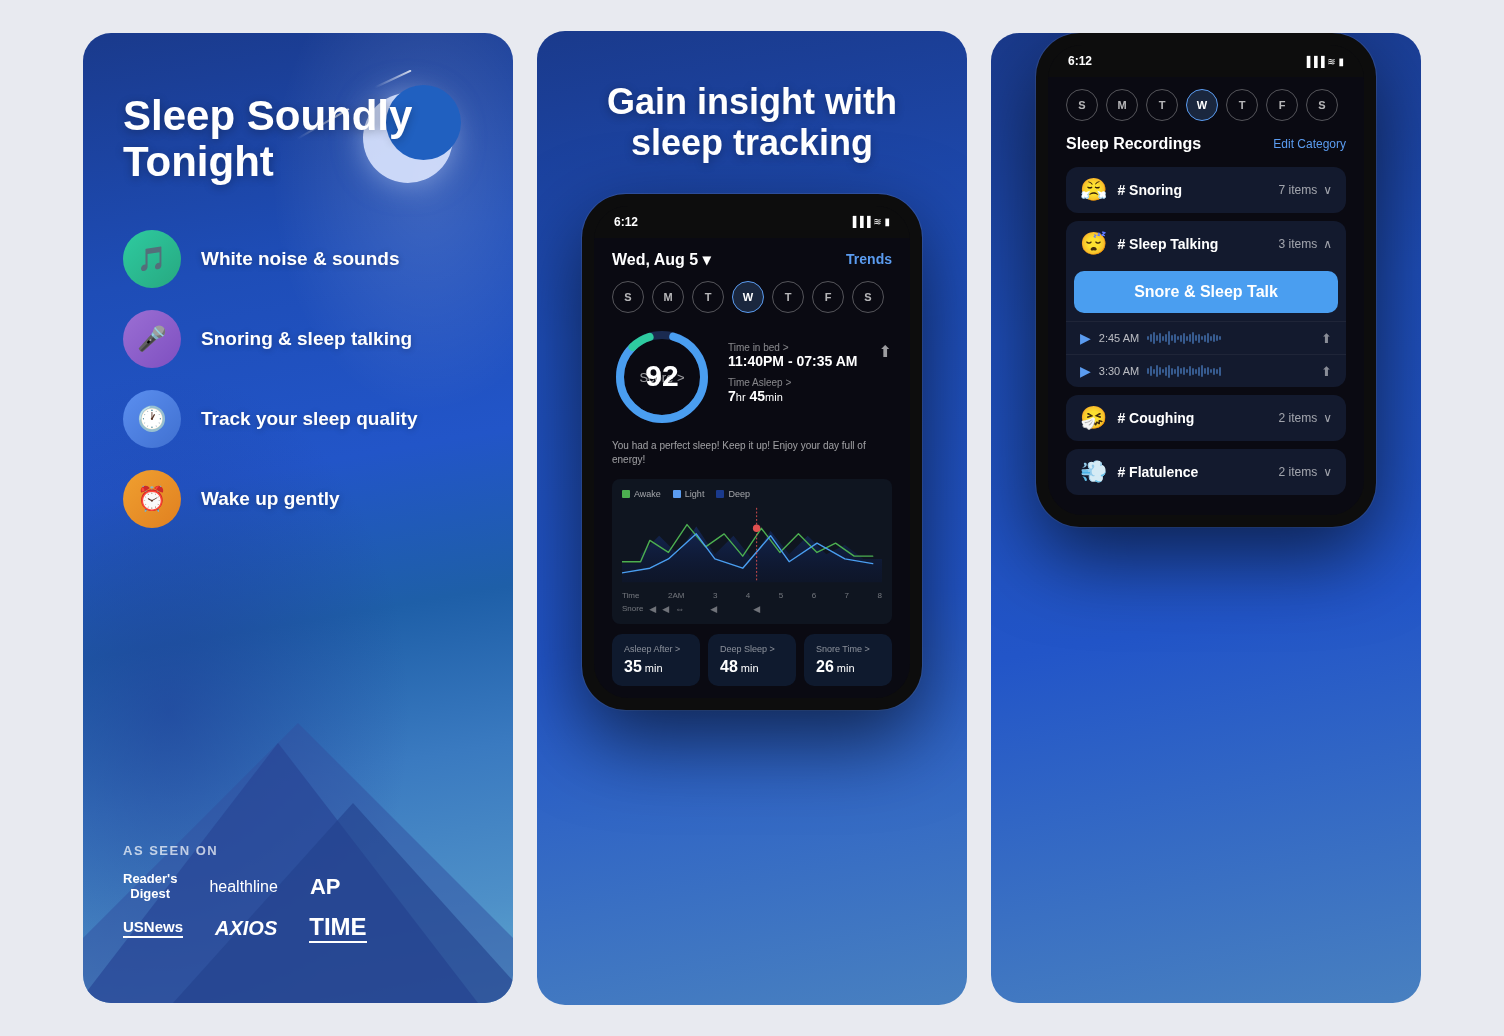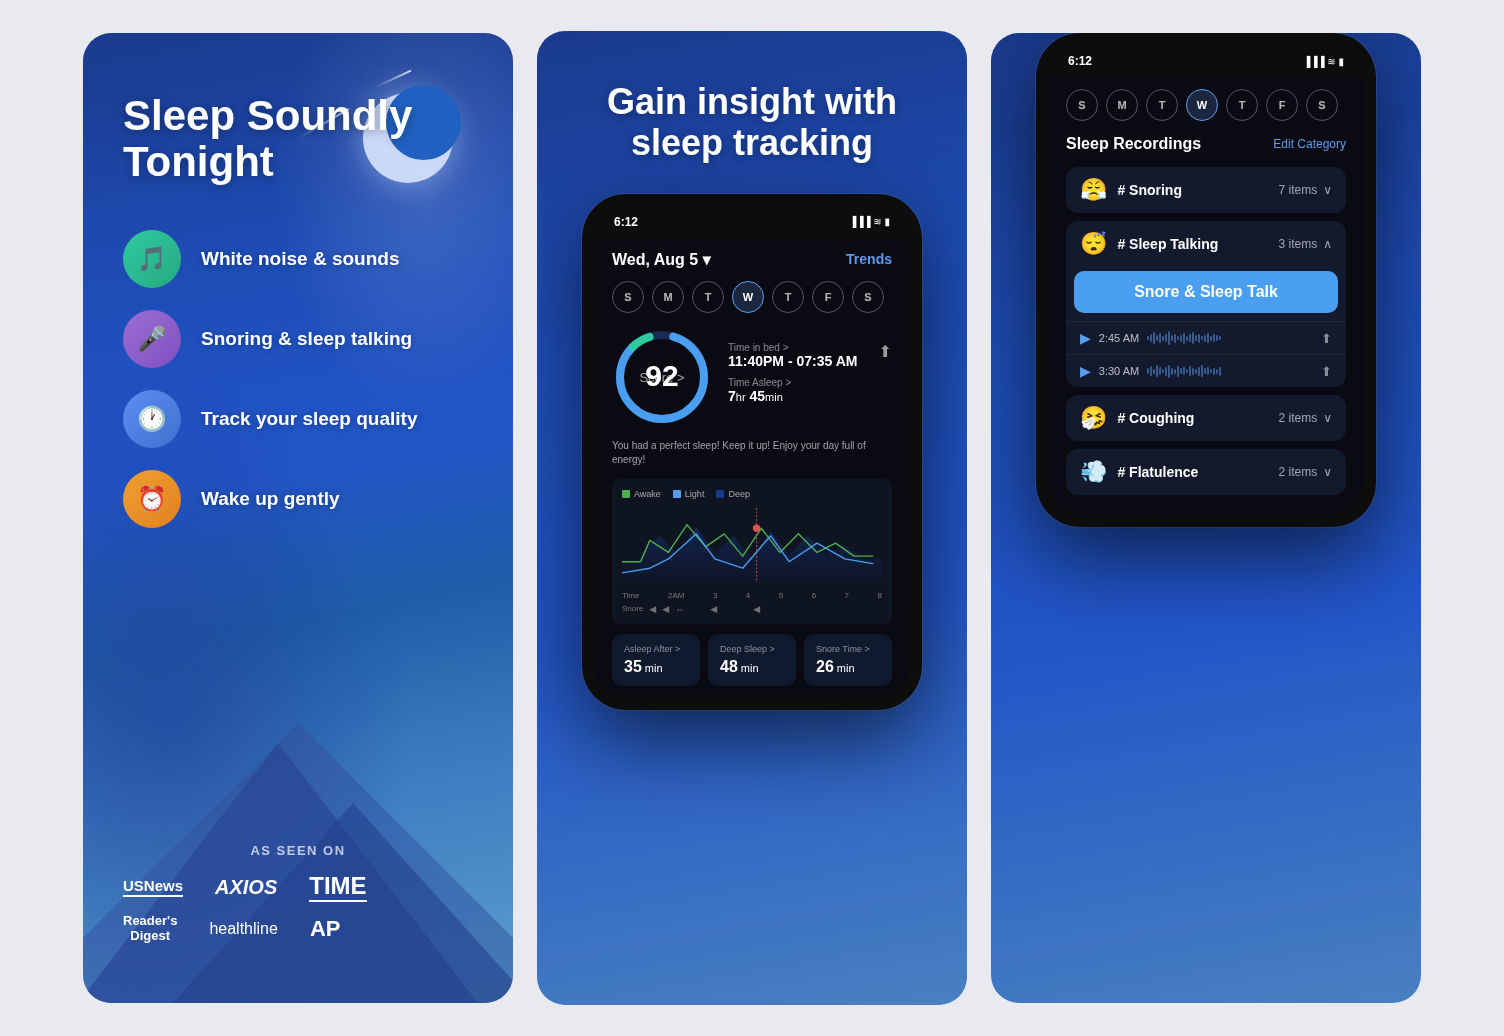--- a/index.html
+++ b/index.html
@@ -181,21 +181,20 @@
       left: 40px;
       right: 40px;
     }
 
     .as-seen-label {
       font-size: 13px;
       font-weight: 600;
       color: rgba(255,255,255,0.7);
       letter-spacing: 1.5px;
       margin-bottom: 14px;
-      text-align: center;
     }
 
     .media-logos {
       display: flex;
       flex-direction: column;
       gap: 12px;
     }
 
     .media-row {
       display: flex;
@@ -661,28 +660,28 @@
           <div class="feature-icon icon-orange">⏰</div>
           <span class="feature-text">Wake up gently</span>
         </div>
       </div>
     </div>
 
     <div class="as-seen-on">
       <div class="as-seen-label">AS SEEN ON</div>
       <div class="media-logos">
         <div class="media-row">
+          <span class="media-logo readers">Reader's<br>Digest</span>
+          <span class="media-logo healthline">healthline</span>
+          <span class="media-logo ap">AP</span>
+        </div>
+        <div class="media-row">
           <span class="media-logo usnews">USNews</span>
           <span class="media-logo axios">AXIOS</span>
           <span class="media-logo time">TIME</span>
-        </div>
-        <div class="media-row">
-          <span class="media-logo readers">Reader's<br>Digest</span>
-          <span class="media-logo healthline">healthline</span>
-          <span class="media-logo ap">AP</span>
         </div>
       </div>
     </div>
   </div>
 
   <div class="panel panel-2">
     <div class="panel-2-header">
       <h2 class="panel-title">Gain insight with sleep tracking</h2>
     </div>
 

